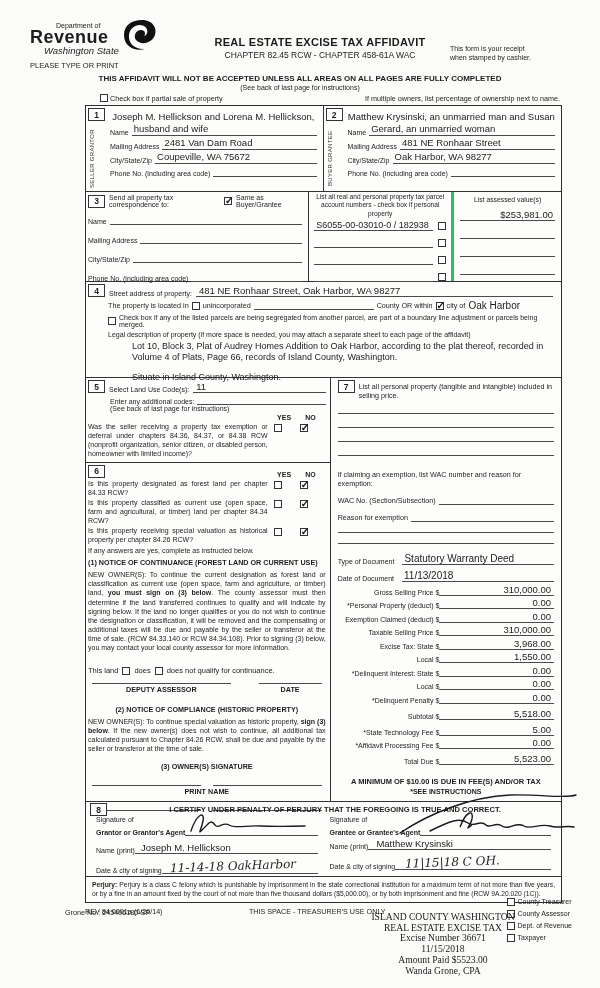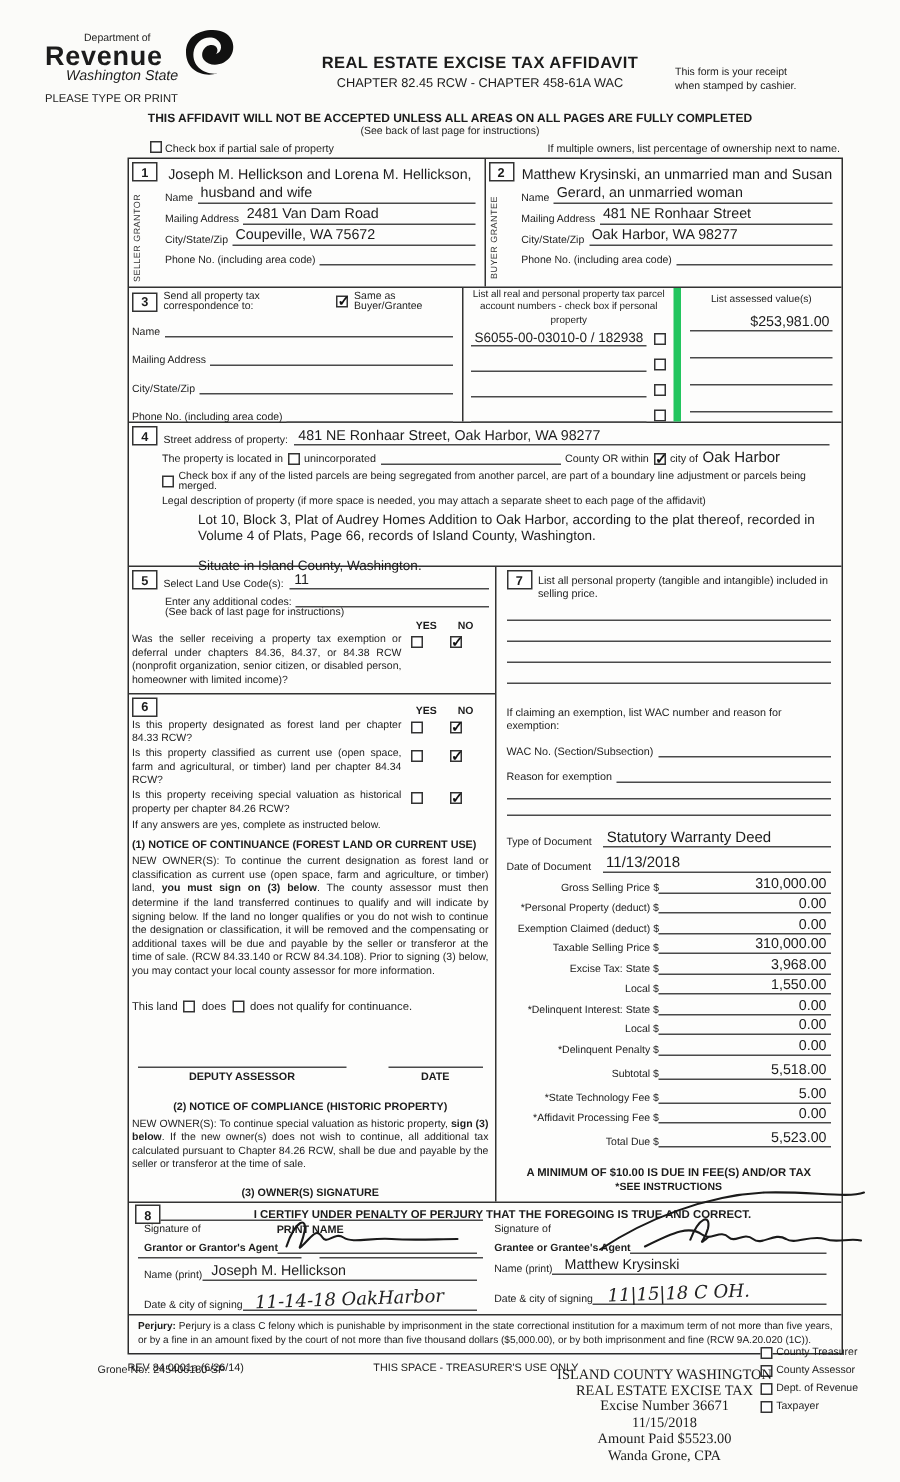--- a/index.html
+++ b/index.html
@@ -35,21 +35,21 @@
   .party .numbox{position:absolute;left:2px;top:2px}
   .vert{position:absolute;left:3px;top:22px;bottom:2px;writing-mode:vertical-rl;transform:rotate(180deg);font-size:6px;letter-spacing:.3px;color:#333;text-align:center;line-height:1.2}
   .nline1{font-size:9.5px;text-align:center;padding-top:3px;min-height:13px}
   .frow{display:flex;align-items:flex-end;margin-top:2px}
   .frow .lbl{margin-right:3px;white-space:nowrap}
   .frow .fv{flex:1;border-bottom:1px solid #4a4a4a;font-size:9.5px;line-height:1.15;min-height:11px;padding:0 2px}
   
   .s3{display:flex;height:90px;border-bottom:1px solid #333}
   .s3a{width:47%;padding:2px 6px 2px 2px;border-right:1px solid #333}
   .s3a .top{display:flex;align-items:center;gap:4px}
-  .s3b{width:30.5%;border-right:5px solid #22c55e;padding:1px 5px;display:flex;flex-direction:column}
+  .s3b{width:30.5%;border-right:3px solid #22c55e;padding:1px 5px;display:flex;flex-direction:column}
   .s3b .hd{font-size:6.6px;text-align:center;line-height:1.25}
   .s3row{display:flex;align-items:flex-end;margin-top:6px}
   .s3row .pv{flex:1;border-bottom:1px solid #4a4a4a;font-size:9px;padding:0 2px;min-height:11px}
   .s3row .cb{margin-left:5px;margin-bottom:1px}
   .s3c{width:22.5%;padding:1px 6px;display:flex;flex-direction:column}
   .s3c .hd{font-size:6.8px;text-align:center;padding-top:3px}
   .s3c .av{border-bottom:1px solid #4a4a4a;font-size:9.5px;text-align:right;margin-top:6px;min-height:12px;padding:0 2px}
   
   .s4{border-bottom:1px solid #333;padding:2px 8px 2px 2px;height:96px}
   .s4 .r1{display:flex;align-items:flex-end;gap:4px}
@@ -73,21 +73,21 @@
   .yesno{display:flex;justify-content:flex-end;gap:14px;font-size:7px;font-weight:bold;padding-right:10px;margin-top:2px}
   .qrow{display:flex;margin-top:1px}
   .qtext{flex:1;font-size:7px;line-height:1.3;text-align:justify;padding-right:6px}
   .qcbs{width:52px;display:flex;gap:18px;align-items:flex-start;padding-top:2px}
   .s6{padding:2px 4px 2px 2px;flex:1;display:flex;flex-direction:column}
   .s6hdr{display:flex;justify-content:space-between;align-items:flex-end}
   .ifyes{font-size:7px;margin-top:3px}
   .cthead{font-size:7.2px;font-weight:bold;margin-top:4px}
   .para{font-size:7px;line-height:1.3;text-align:justify;margin-top:3px}
   .landrow{font-size:7.5px;margin-top:14px;display:flex;align-items:center;gap:4px}
-  .dalines{display:flex;gap:28px;margin-top:32px;padding:4px 4px}
+  .dalines{display:flex;gap:28px;margin-top:4px;padding:4px 4px}
   .daline{border-top:1px solid #4a4a4a;text-align:center;font-size:7.2px;font-weight:bold;padding-top:1px}
   .h2c{text-align:center;font-size:7.2px;font-weight:bold;margin-top:7px}
   .siglines{display:flex;gap:12px;margin-top:14px;padding:0 4px}
   .sigline{border-top:1px solid #4a4a4a;flex:1}
   .printname{text-align:center;font-size:7.2px;font-weight:bold;margin-top:1px}
   
   .s7top{display:flex;gap:4px;align-items:flex-start}
   .s7top .lbl7{font-size:7.2px;padding-top:2px}
   .pline{border-bottom:1px solid #4a4a4a;height:12px;margin-top:2px}
   .exempt{font-size:7.2px;margin-top:14px}

